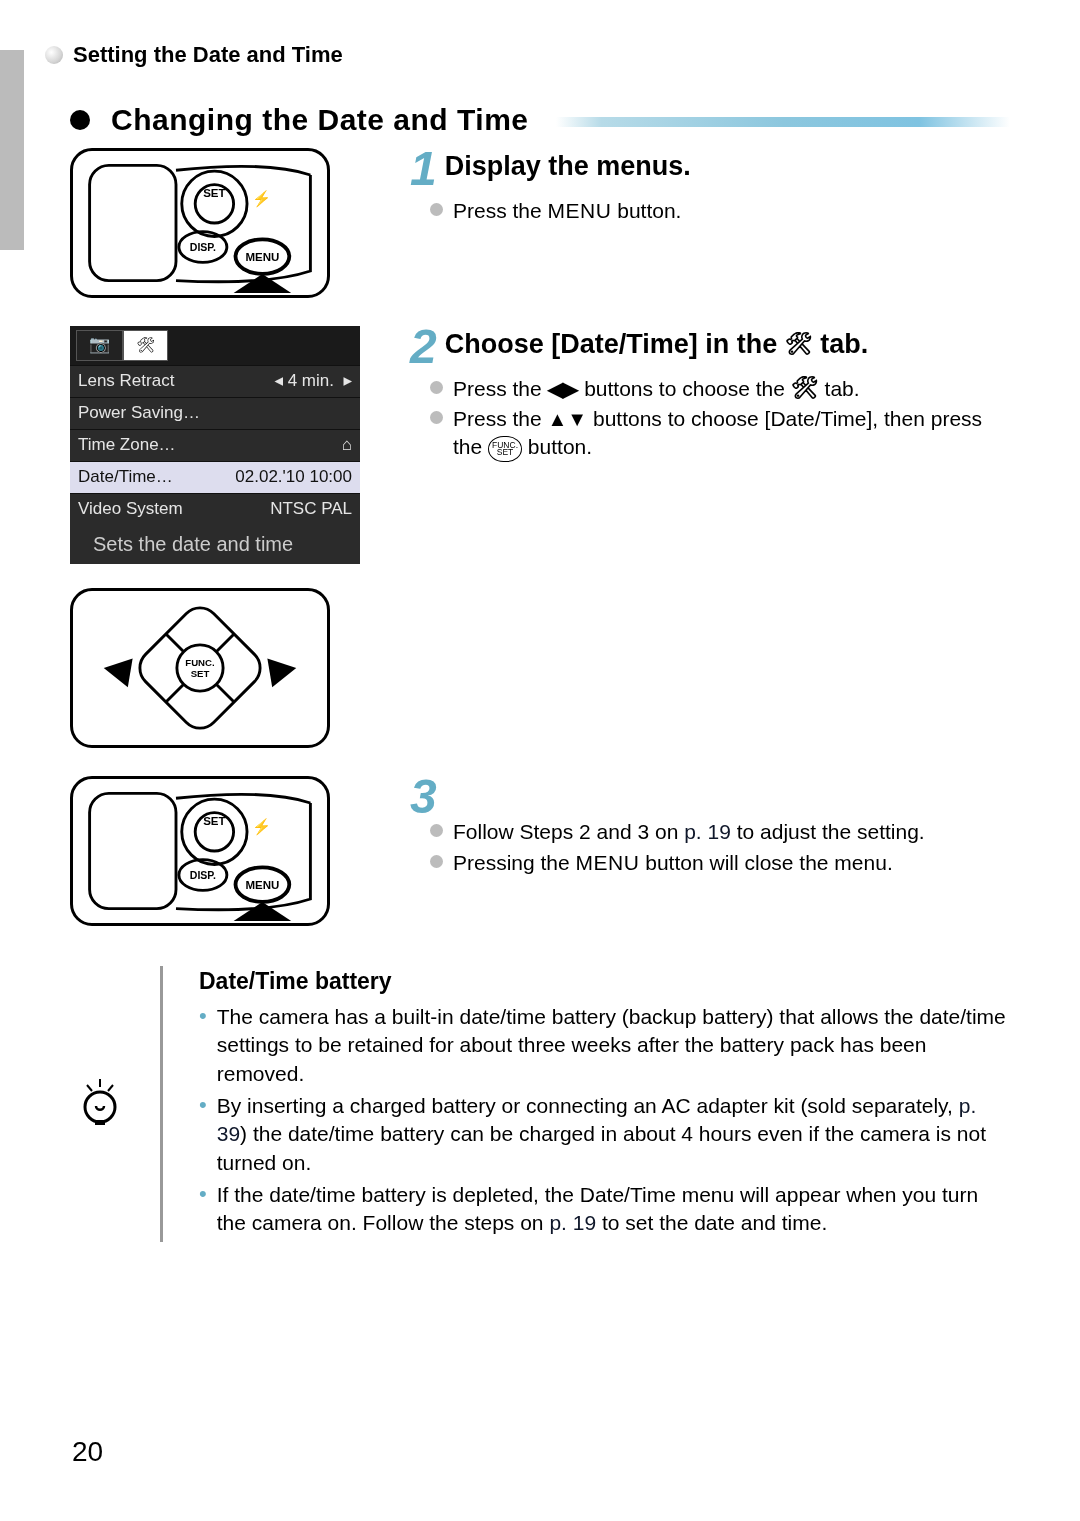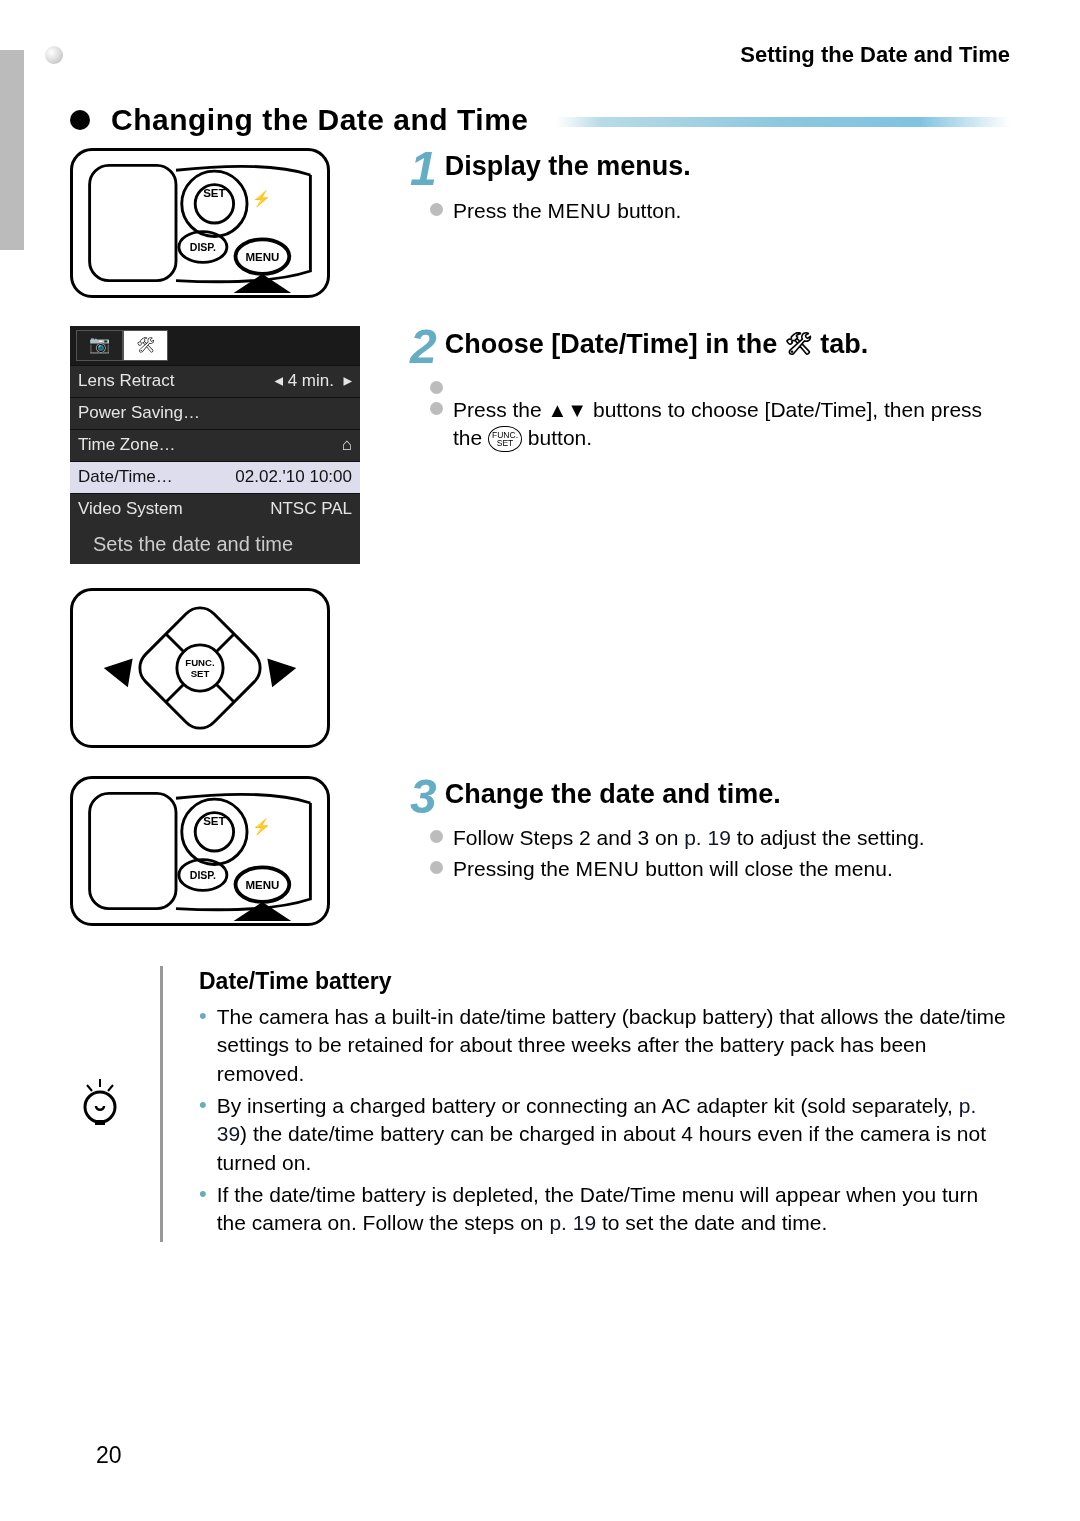--- a/index.html
+++ b/index.html
@@ -25,21 +25,20 @@
     height: 200px;
     background: #bbb;
   }
   .breadcrumb {
     display: flex;
     align-items: center;
     gap: 10px;
     font-weight: bold;
     font-size: 22px;
     margin-left: -25px;
-    justify-content: space-between;
   }
   .bc-circle {
     width: 18px; height: 18px;
     border-radius: 50%;
     background: radial-gradient(circle at 35% 35%, #fff, #d5d5d5 60%, #aaa);
     flex-shrink: 0;
   }
   .section-title-row {
     display: flex;
     align-items: center;
@@ -236,23 +235,23 @@
     margin: 4px 0;
   }
   .nbullet {
     color: #64adc5;
     font-size: 22px;
     line-height: 1;
     margin-top: 2px;
   }
   .page-num {
     position: absolute;
-    left: 96px;
+    left: 72px;
     bottom: 50px;
-    font-size: 23px;
+    font-size: 28px;
   }
 </style>
 </head>
 <body>
 
 <div class="page">
   <div class="side-tab"></div>
 
   <div class="breadcrumb">
     <span class="bc-circle"></span>
@@ -349,20 +348,23 @@
 
       <div class="step-body">
         <div class="step-head">
           <span class="step-num">2</span>
           <span class="step-title">
             <span>Choose [Date/Time] in the </span><span class="tools-icon">🛠</span><span> tab.</span>
           </span>
         </div>
         <div class="bullet-line">
           <span class="bdot"></span>
+          <span class="bullet-text">
+            <span>Press the </span><span class="arrow-pair">◀▶</span><span> buttons to choose the </span><span class="tools-icon">🛠</span><span> tab.</span>
+          </span>
         </div>
         <div class="bullet-line">
           <span class="bdot"></span>
           <span class="bullet-text">
             <span>Press the </span><span class="arrow-pair">▲▼</span><span> buttons to choose [Date/Time], then press the </span><span class="funcset">
                 <span>FUNC.</span>
                 <span>SET</span>
               </span><span> button.</span>
           </span>
         </div>
@@ -384,21 +386,20 @@
             <text x="133" y="104" text-anchor="middle" font-size="11" font-weight="bold">DISP.</text>
             <ellipse cx="195" cy="110" rx="28" ry="18" fill="none" stroke="#000" stroke-width="4"></ellipse>
             <text x="195" y="115" text-anchor="middle" font-size="12" font-weight="bold">MENU</text>
             <polygon points="165,148 195,128 225,148" fill="#000"></polygon>
           </svg>
         </div>
       </div>
       <div class="step-body">
         <div class="step-head">
           <span class="step-num">3</span>
-          <span class="step-title">Change the date and time.</span>
         </div>
         <div class="bullet-line">
           <span class="bdot"></span>
           <span class="bullet-text">
             <span>Follow Steps 2 and 3 on </span><a class="pref">p. 19</a><span> to adjust the setting.</span>
           </span>
         </div>
         <div class="bullet-line">
           <span class="bdot"></span>
           <span class="bullet-text">

